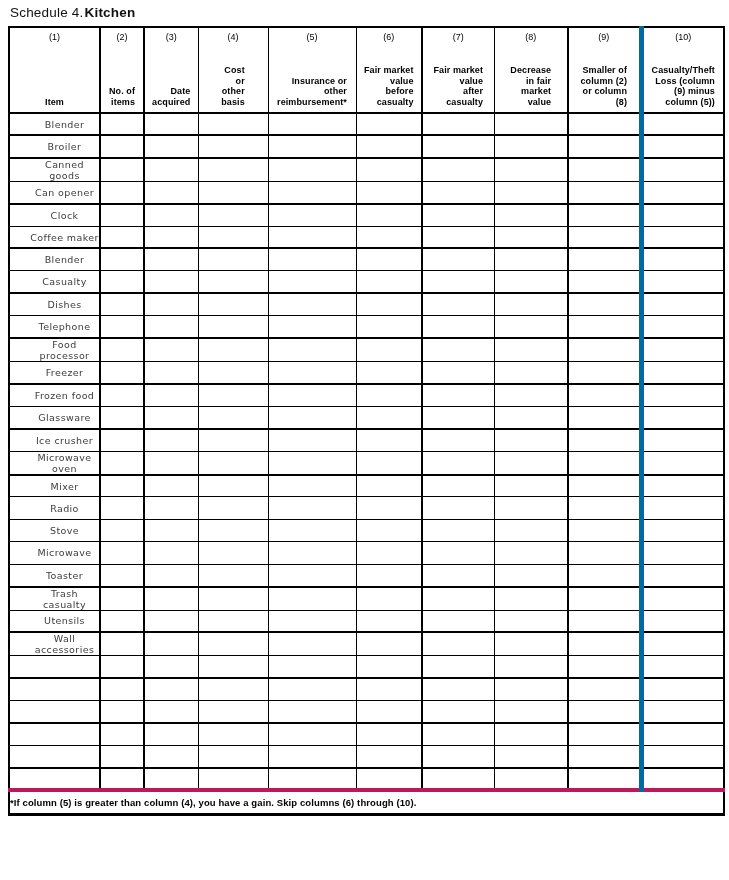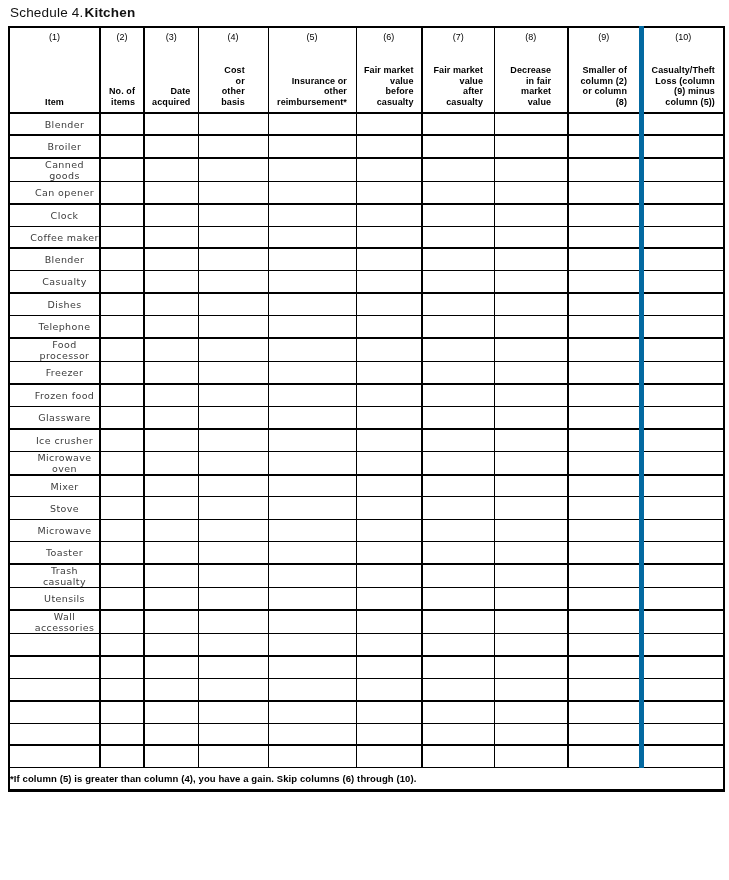--- a/index.html
+++ b/index.html
@@ -48,21 +48,21 @@
   tr.rb2 > td { border-bottom:2px solid #000; }
   tr.rb1 > td { border-bottom:1px solid #000; }
 
   td.item {
     font-family:"DejaVu Sans", sans-serif;
     font-size:9.5px; color:#3c3c3c; letter-spacing:.4px;
     padding-left:20px; vertical-align:middle;text-align:center;
   }
 
   tfoot td {
-    border-bottom:3px solid #000; border-top:1px solid #be185d;
+    border-bottom:3px solid #000; border-top:4px solid #be185d;
     height:21px; vertical-align:middle;
     font-size:9.5px; font-weight:700; color:#000;
     padding-left:9px; letter-spacing:.1px;
   }
 </style>
 </head>
 <body>
 
 <div class="page">
 
@@ -368,20 +368,32 @@
           <td></td>
           <td></td>
           <td></td>
           <td></td>
           <td></td>
           <td></td>
           <td></td>
           <td></td>
         </tr>
         <tr class="rb1">
+          <td class="item">Radio</td>
+          <td></td>
+          <td></td>
+          <td></td>
+          <td></td>
+          <td></td>
+          <td></td>
+          <td></td>
+          <td></td>
+          <td></td>
+        </tr>
+        <tr class="rb1">
           <td class="item">Stove</td>
           <td></td>
           <td></td>
           <td></td>
           <td></td>
           <td></td>
           <td></td>
           <td></td>
           <td></td>
           <td></td>

